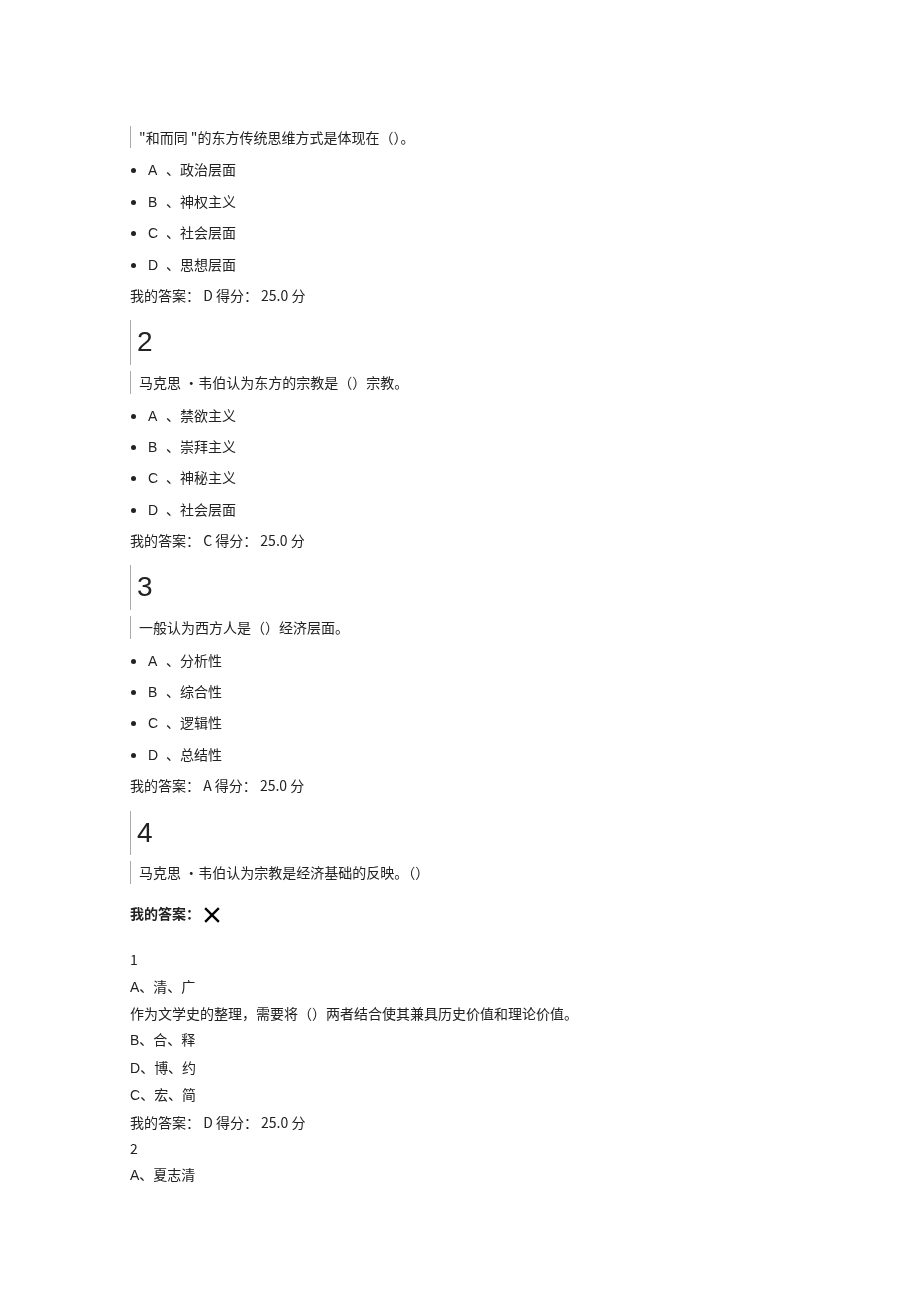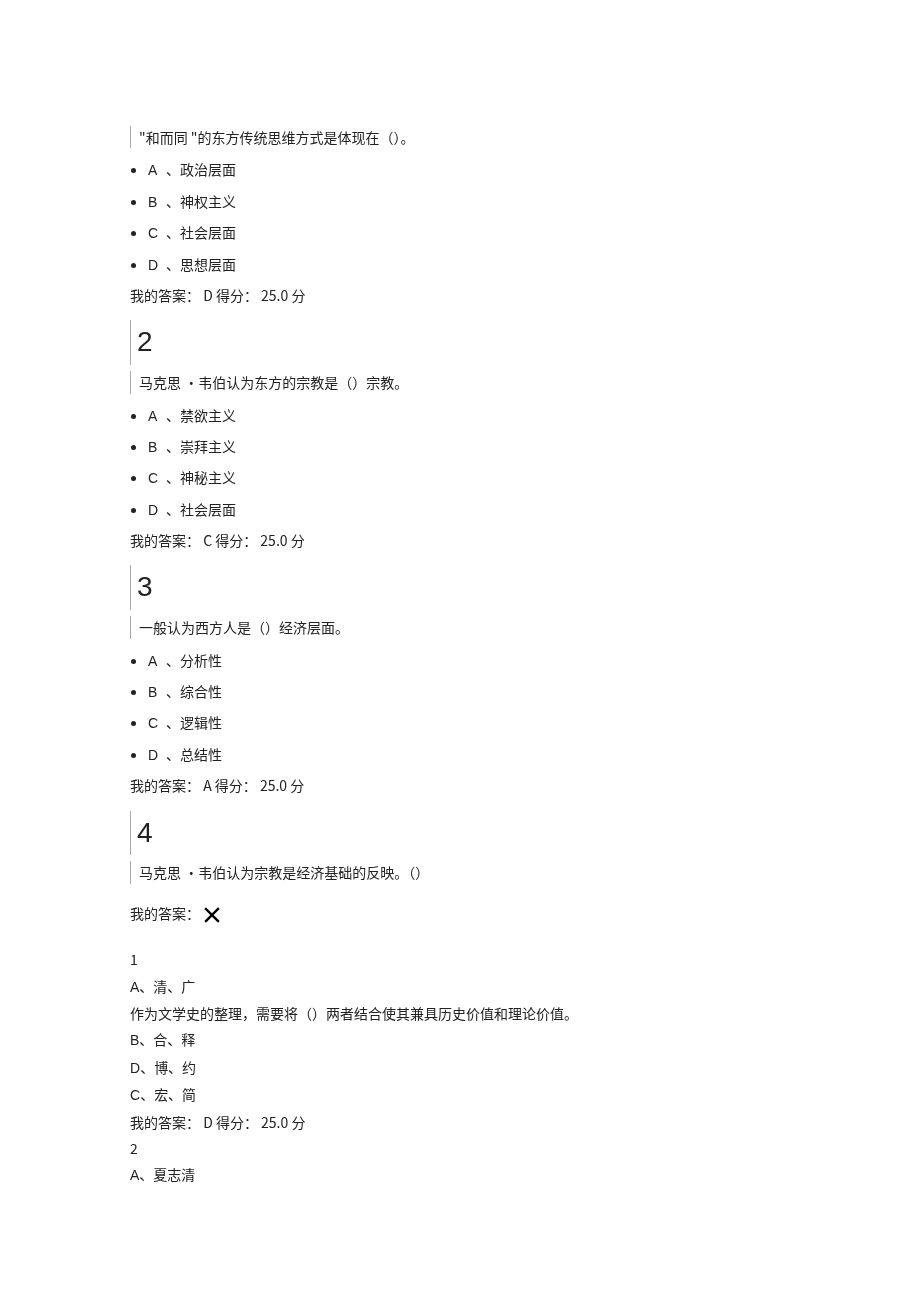--- a/index.html
+++ b/index.html
@@ -118,21 +118,21 @@
       <span class="opt-letter">C</span>、<span>逻辑性</span>
     </li>
     <li>
       <span class="opt-letter">D</span>、<span>总结性</span>
     </li>
   </ul>
   <div class="answer">我的答案： A 得分： 25.0 分</div>
 
   <div class="qnum">4</div>
   <div class="prompt" style="margin-bottom:18px;">马克思 ·韦伯认为宗教是经济基础的反映。（）</div>
-  <div class="prompt" style="border-left:none;padding-left:0;">
+  <div class="prompt" style="border-left:none;padding-left:0;font-weight:bold;">
     <span>我的答案：</span>
     <span class="x-mark">
       <svg width="18" height="18" viewBox="0 0 18 18">
         <line x1="3" y1="3" x2="15" y2="15" stroke="#000" stroke-width="2.4" stroke-linecap="square"></line>
         <line x1="15" y1="3" x2="3" y2="15" stroke="#000" stroke-width="2.4" stroke-linecap="square"></line>
       </svg>
     </span>
   </div>
 
   <div style="height:10px"></div>

